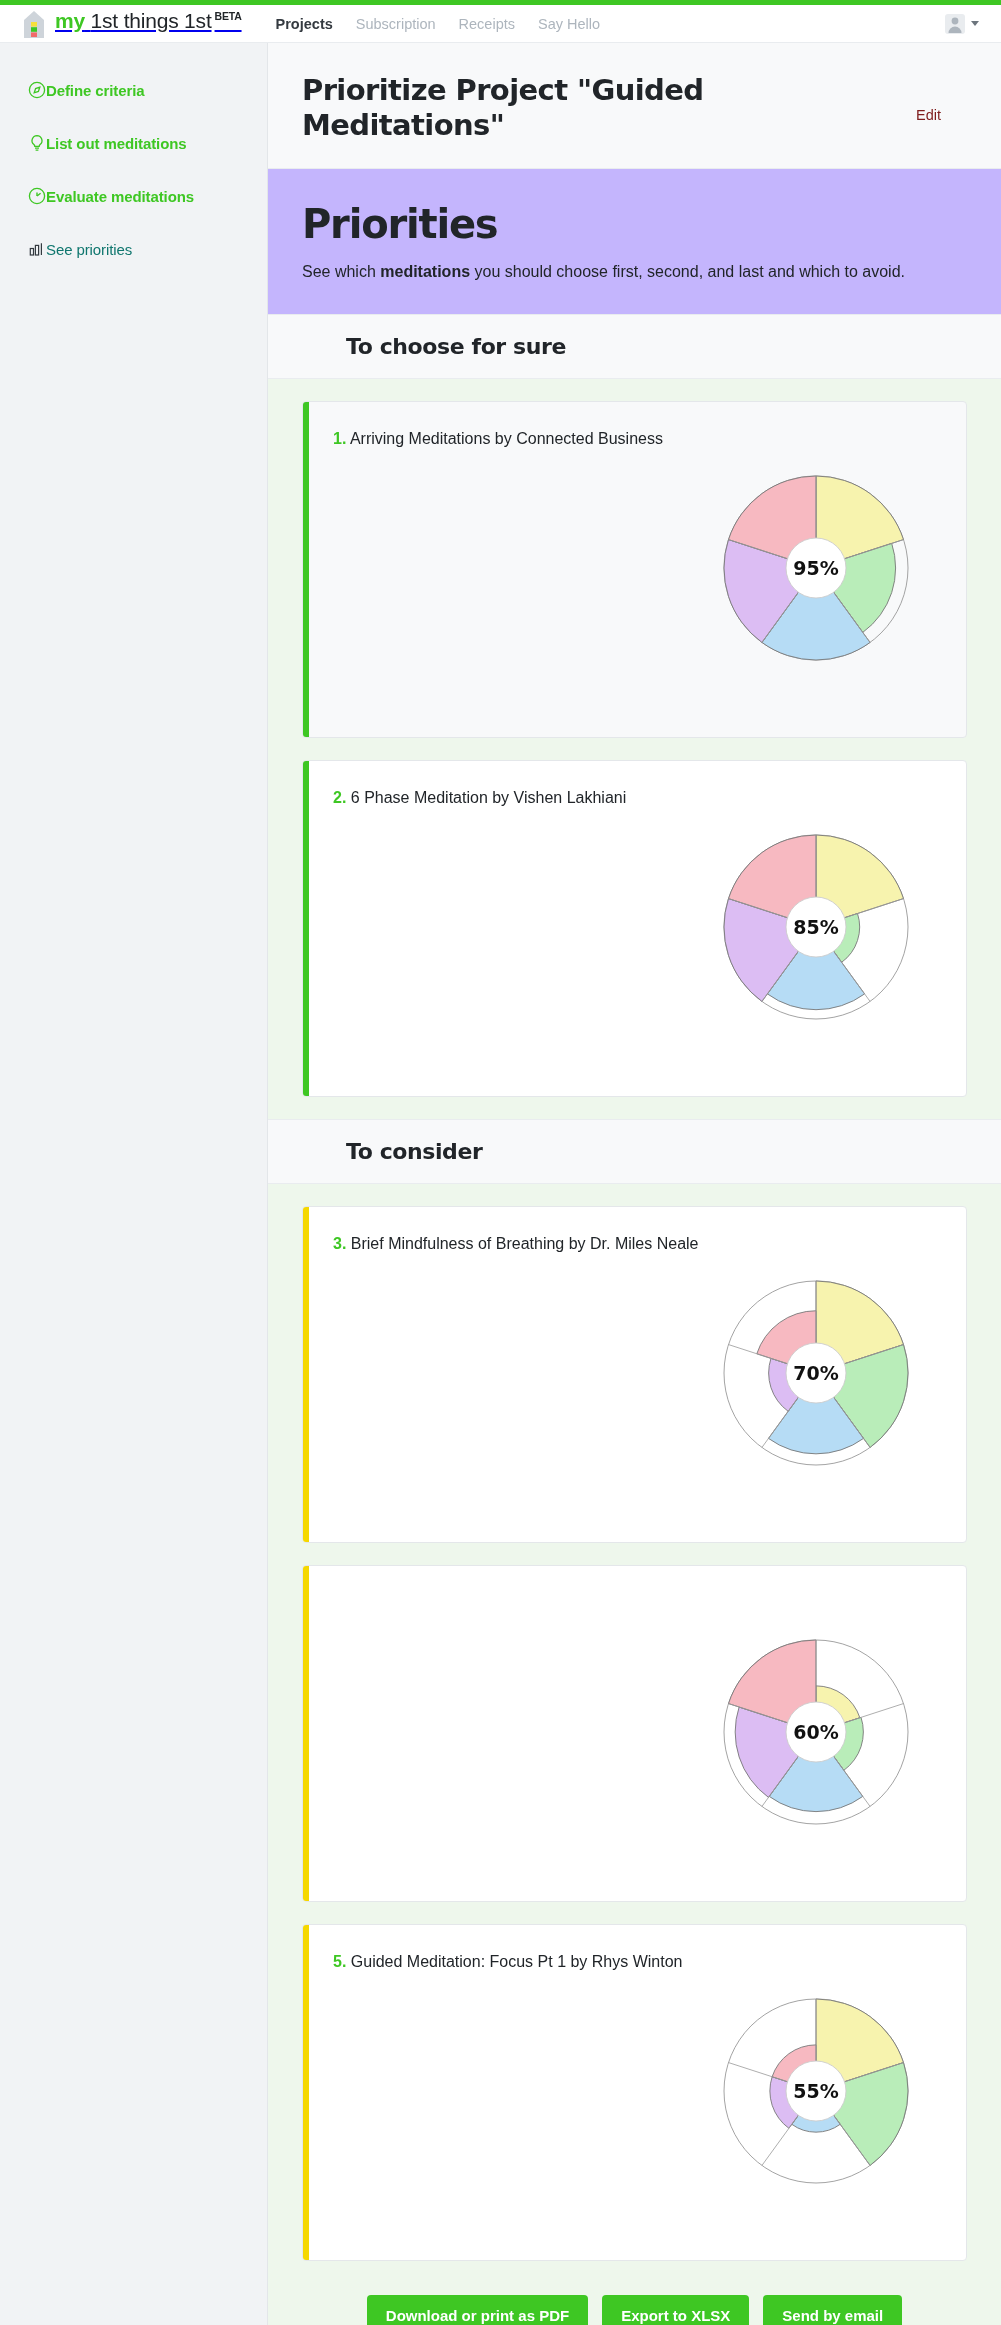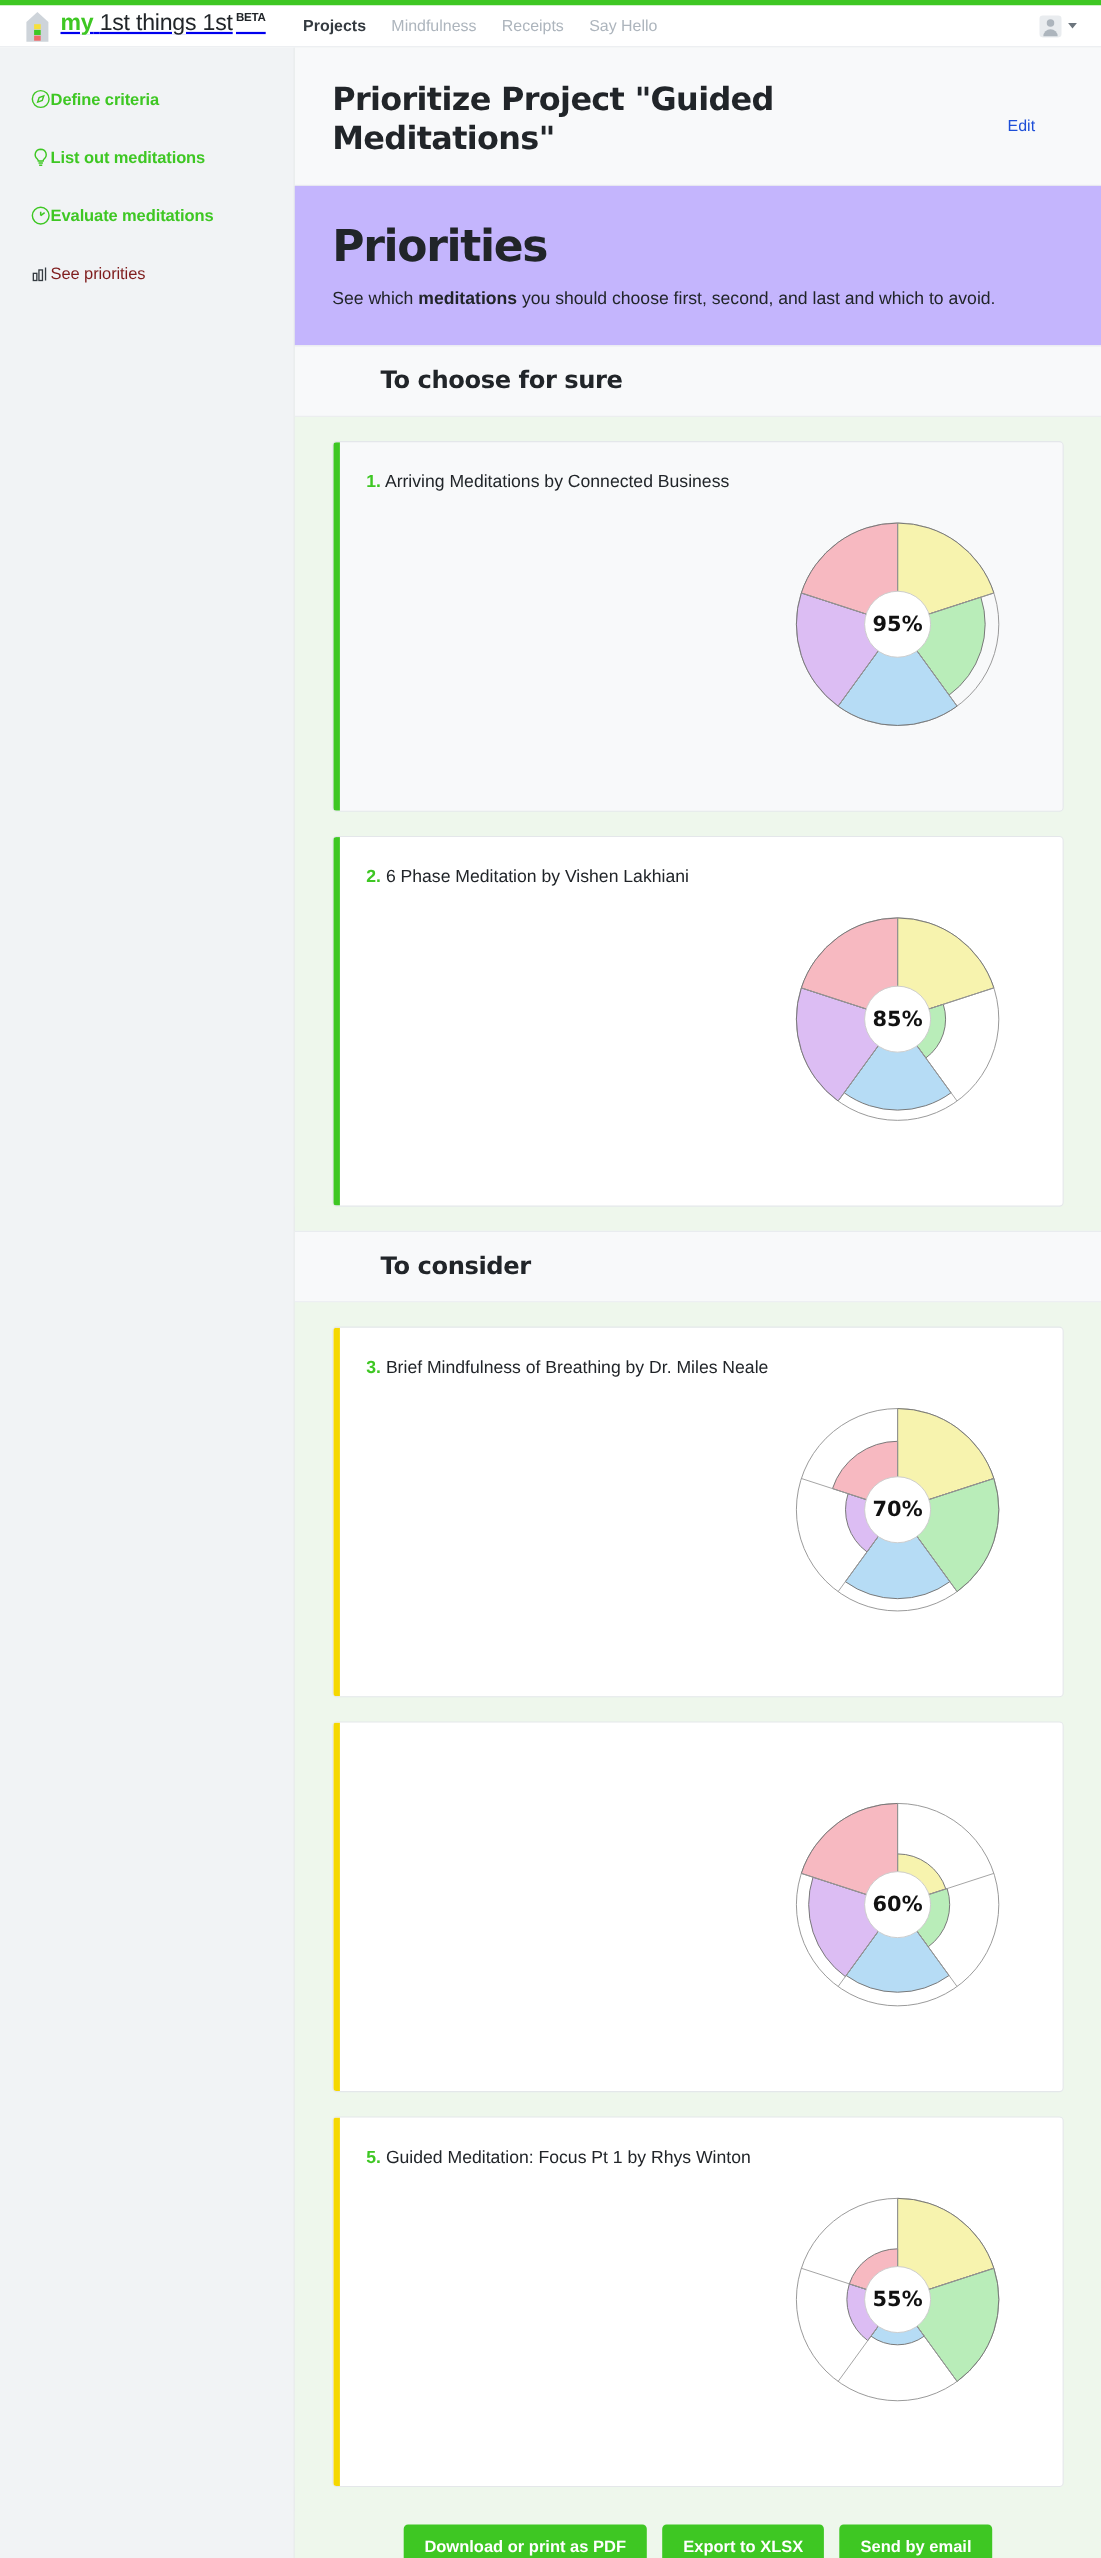--- a/index.html
+++ b/index.html
@@ -45,41 +45,41 @@
 
   .sidebar {
     width:268px; flex:0 0 268px;
     background:#f1f3f5;
     border-right:1px solid #e3e6e9;
     padding:38px 0 0 28px;
   }
   .side-item { display:flex; align-items:center; margin-bottom:35px; text-decoration:none; }
   .side-item .ico { width:18px; height:18px; flex:0 0 18px; display:block; }
   .side-item .lbl { font-size:15px; font-weight:bold; color:#3ec723; letter-spacing:-0.1px; }
-  .side-item.plain .lbl { color:#7f1d1d; font-weight:normal; }
+  .side-item.plain .lbl { color:#0f766e; font-weight:normal; }
 
   .content { flex:1 1 auto; background:#eef7ec; }
 
   
   .proj-head {
     background:#f8f9fa;
     border-bottom:1px solid #e9ecef;
     padding:30px 34px 26px 34px;
     display:flex; align-items:flex-start;
   }
   .proj-title {
     font-family:"DejaVu Sans", sans-serif;
     font-weight:bold;
     font-size:29px;
     line-height:1.19;
     color:#212529;
     letter-spacing:-0.6px;
     max-width:560px;
   }
-  .edit-link { margin-left:auto; font-size:14.5px; color:#1d4ed8; text-decoration:none; padding-top:34px; padding-right:26px; }
+  .edit-link { margin-left:auto; font-size:14.5px; color:#7f1d1d; text-decoration:none; padding-top:34px; padding-right:26px; }
 
   
   .intro { padding:32px 34px 30px 34px; background:#c4b5fd; }
   .intro h1 {
     margin:0 0 13px 0;
     font-family:"DejaVu Sans", sans-serif;
     font-weight:bold;
     font-size:40px;
     letter-spacing:-1.2px;
     color:#212529;
@@ -158,21 +158,21 @@
       </svg>
     </span>
     <span class="brand-text">
       <span class="my">my</span>
       <span class="rest">1st things 1st</span><span class="beta">BETA</span>
     </span>
   </a>
 
   <div class="nav-links">
     <a class="nav-link active" href="#">Projects</a>
-    <a class="nav-link" href="#">Mindfulness</a>
+    <a class="nav-link" href="#">Subscription</a>
     <a class="nav-link" href="#">Receipts</a>
     <a class="nav-link" href="#">Say Hello</a>
   </div>
 
   <div class="nav-right">
     <span class="avatar">
       <svg viewBox="0 0 22 22" width="22" height="22">
         <rect x="1" y="1" width="20" height="20" rx="3" fill="#e9ecef"></rect>
         <circle cx="11" cy="8" r="3.4" fill="#adb5bd"></circle>
         <path d="M4.5 20 a6.5 6.5 0 0 1 13 0 Z" fill="#adb5bd"></path>

